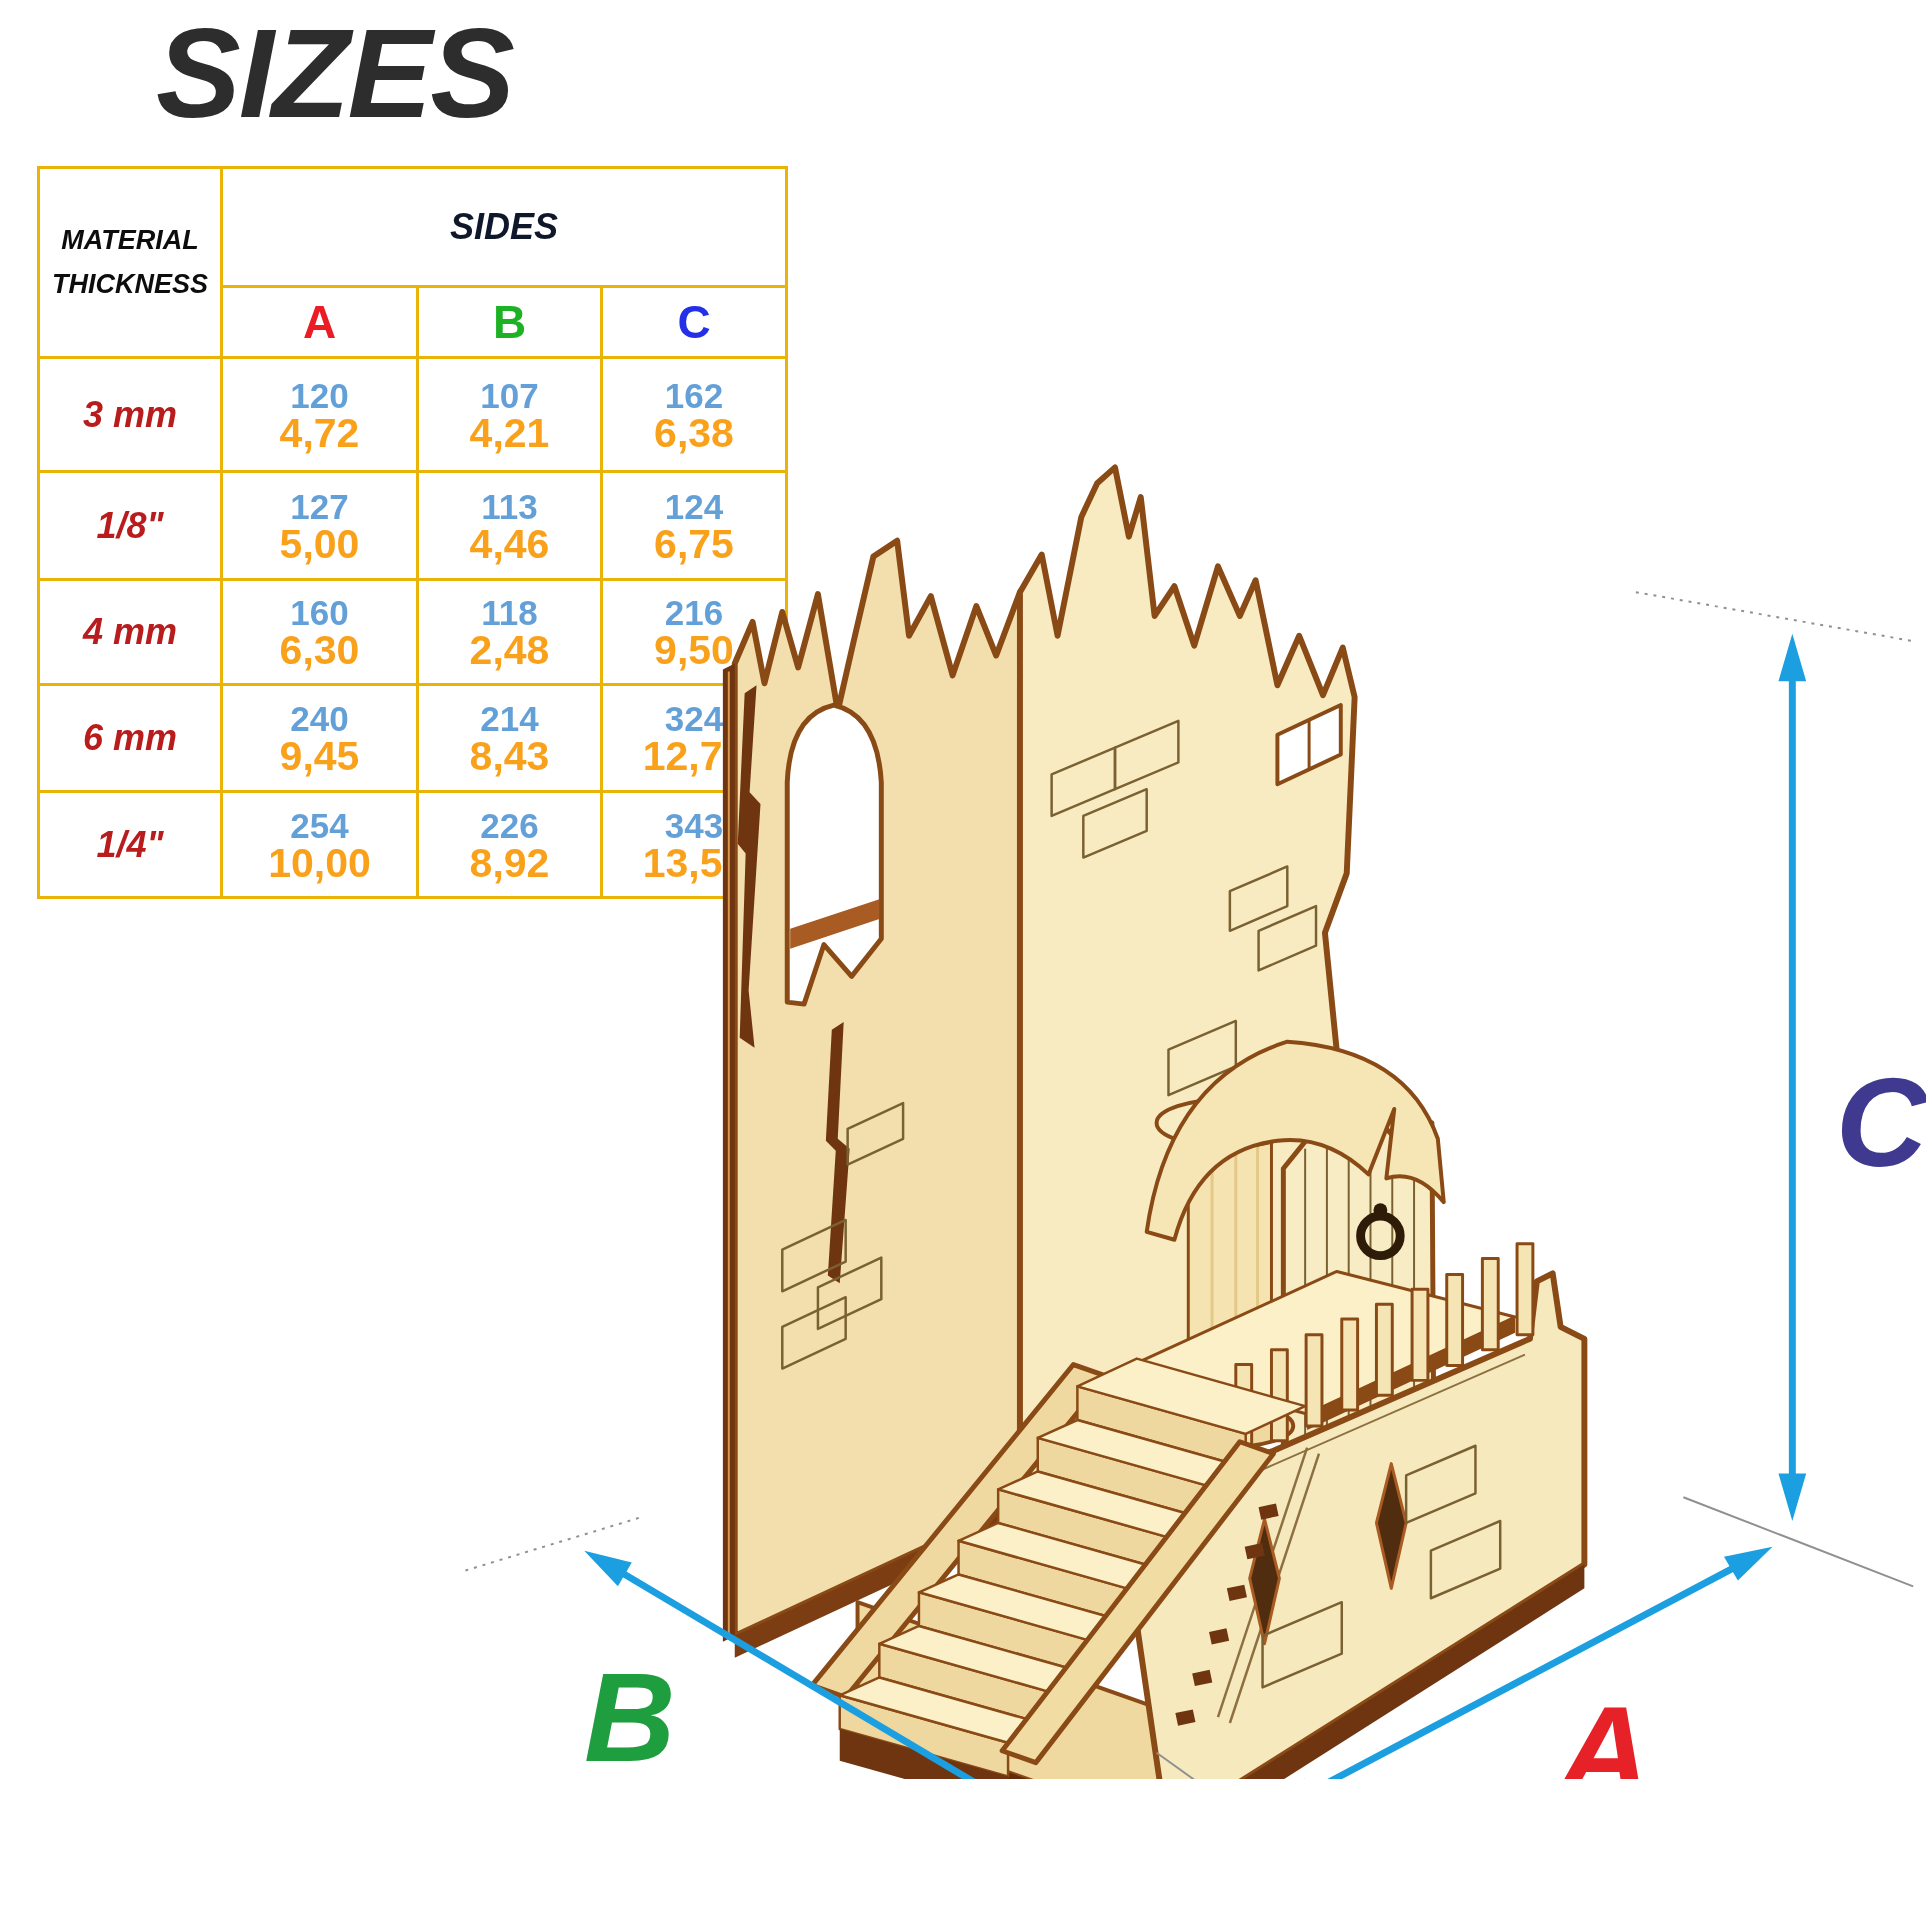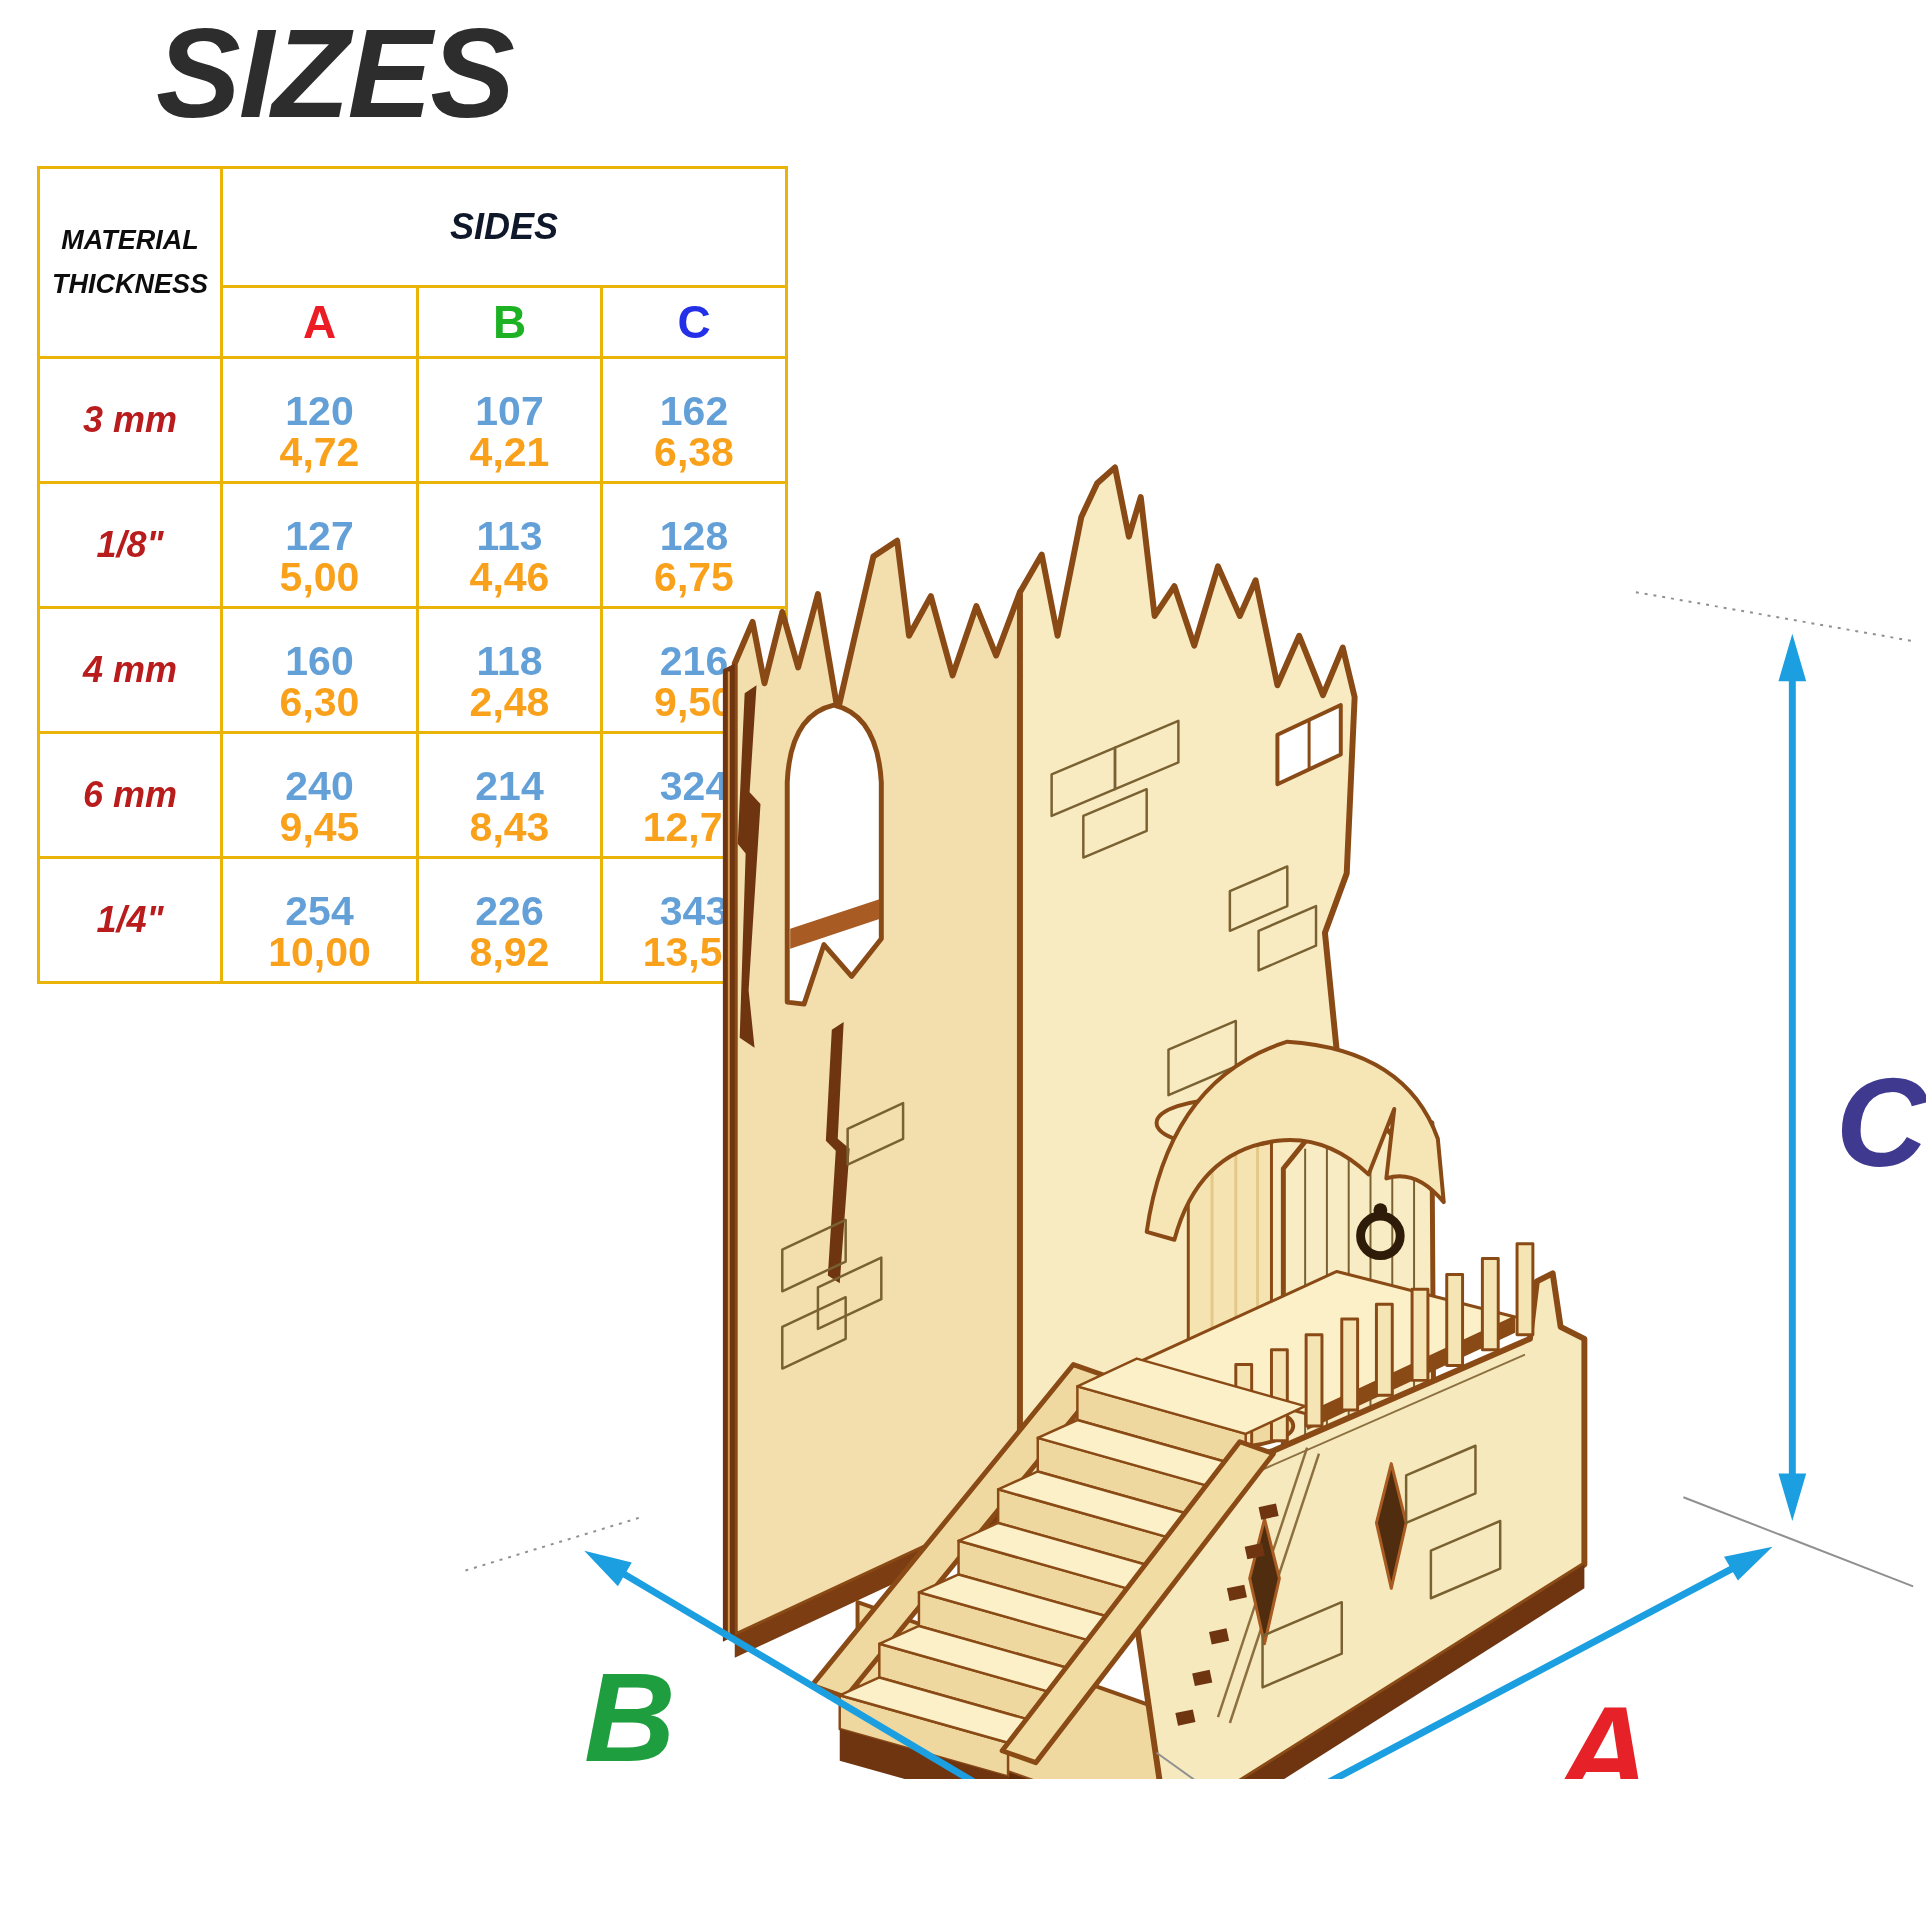--- a/index.html
+++ b/index.html
@@ -15,21 +15,21 @@
   .corner-cell{font-size:27px;font-weight:700;font-style:italic;color:#0d0d0d;line-height:1.6;}
   .sides-cell{font-size:36px;font-weight:700;font-style:italic;color:#0f172a;}
   .col-letter{font-size:46px;font-weight:800;font-style:normal;}
   .hdr-a{color:#EC1C24;}
   .hdr-b{color:#1DB224;}
   .hdr-c{color:#2430E8;}
   .thick-label{font-size:36px;font-weight:700;font-style:italic;color:#b91c1c;}
   .val-cell{height:100%;}
   .val-wrap{display:flex;flex-direction:column;justify-content:space-between;height:100%;
             padding:10px 0 8px 0;box-sizing:border-box;}
-  .mm-val{font-size:41px;font-weight:800;color:#64A0D8;line-height:1;margin-top:22px;}
+  .mm-val{font-size:35px;font-weight:800;color:#64A0D8;line-height:1;}
   .in-val{font-size:41px;font-weight:800;color:#F9A11B;line-height:1;}
   
   #illustration{position:absolute;left:0;top:0;width:1927px;height:1927px;}
   .dim-label{font-size:128px;font-weight:800;font-style:italic;}
 </style>
 </head>
 <body>
 
 <div id="stage">
 
@@ -86,21 +86,21 @@
             </div>
           </td>
       <td class="val-cell">
             <div class="val-wrap">
         <span class="mm-val">113</span>
         <span class="in-val">4,46</span>
             </div>
           </td>
       <td class="val-cell">
             <div class="val-wrap">
-        <span class="mm-val">128</span>
+        <span class="mm-val">124</span>
         <span class="in-val">6,75</span>
             </div>
           </td>
     </tr>
     <tr style="height:105px">
       <td class="thick-label">4 mm</td>
       <td class="val-cell">
             <div class="val-wrap">
         <span class="mm-val">160</span>
         <span class="in-val">6,30</span>

